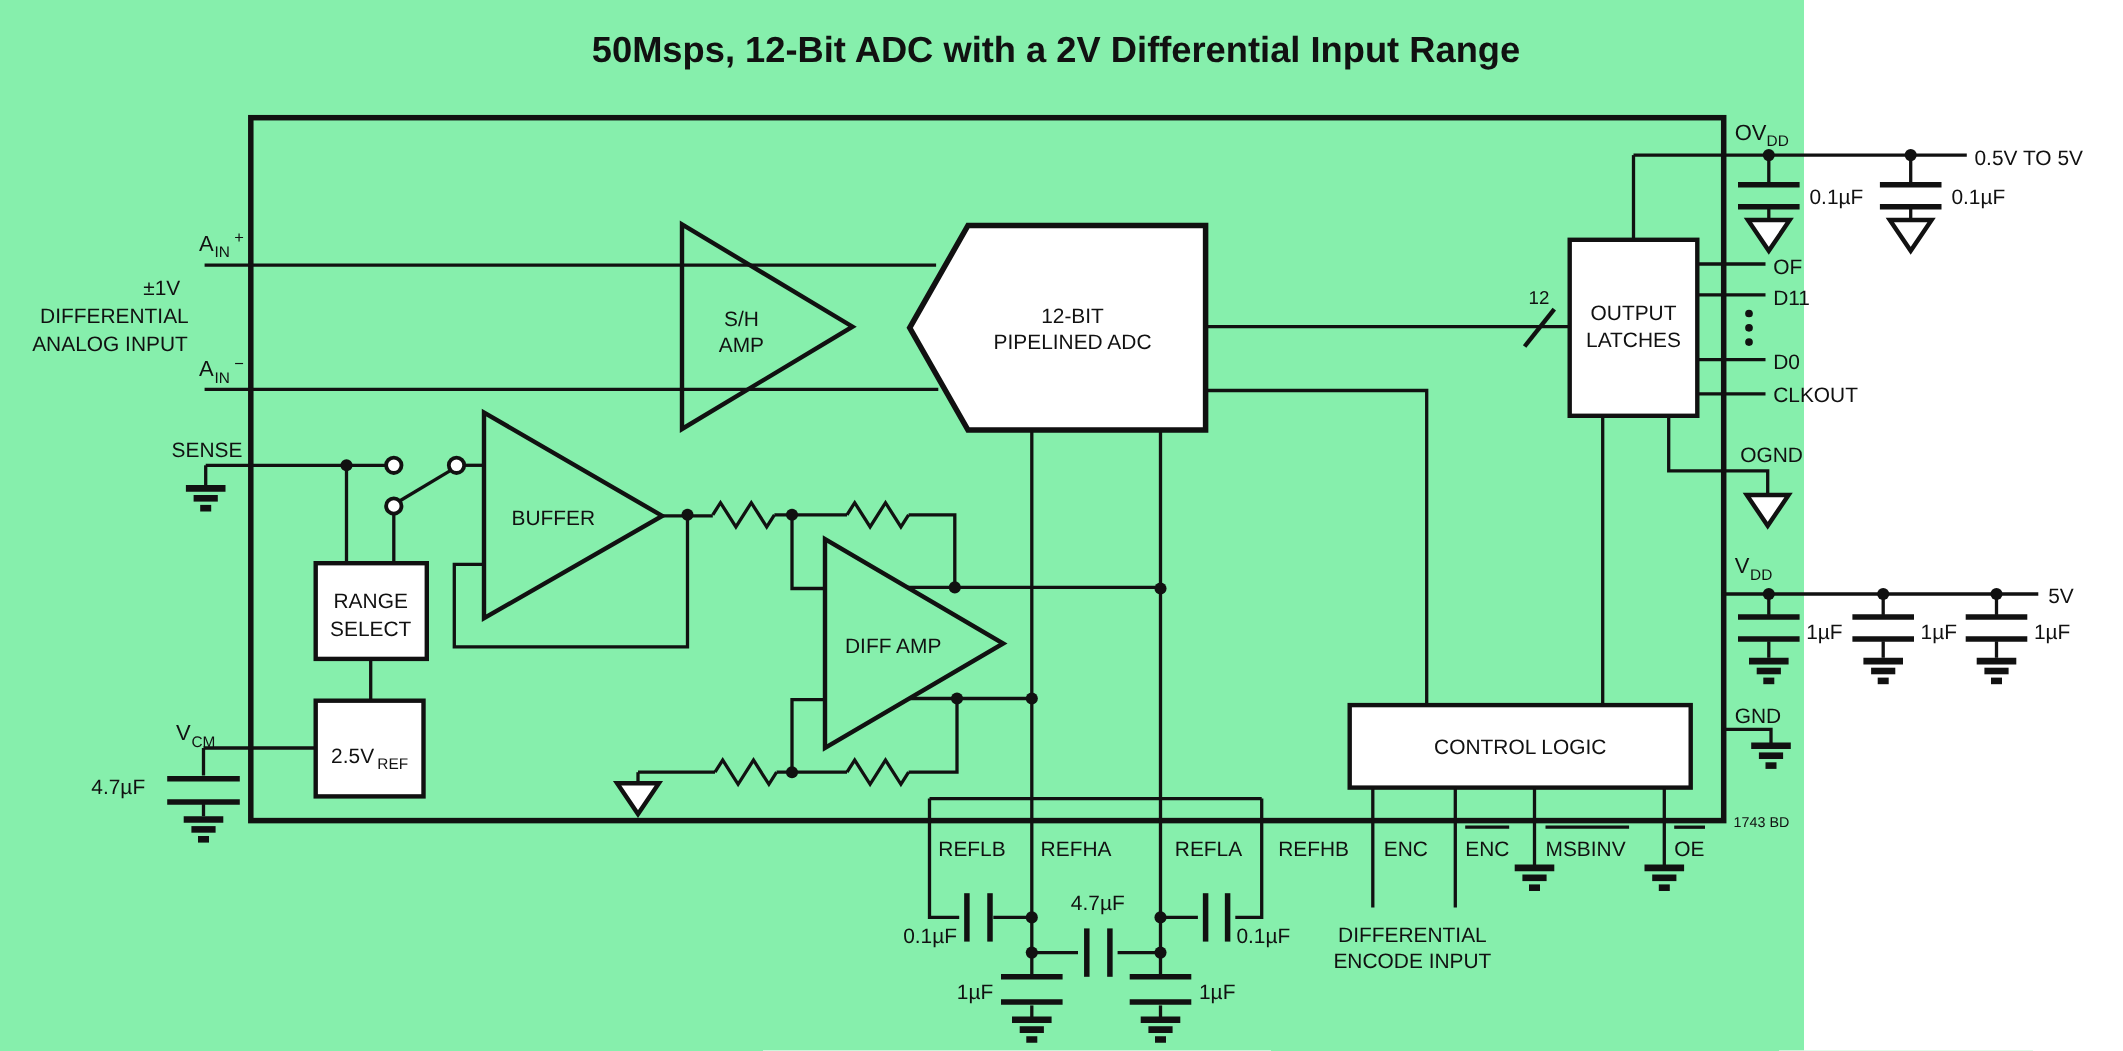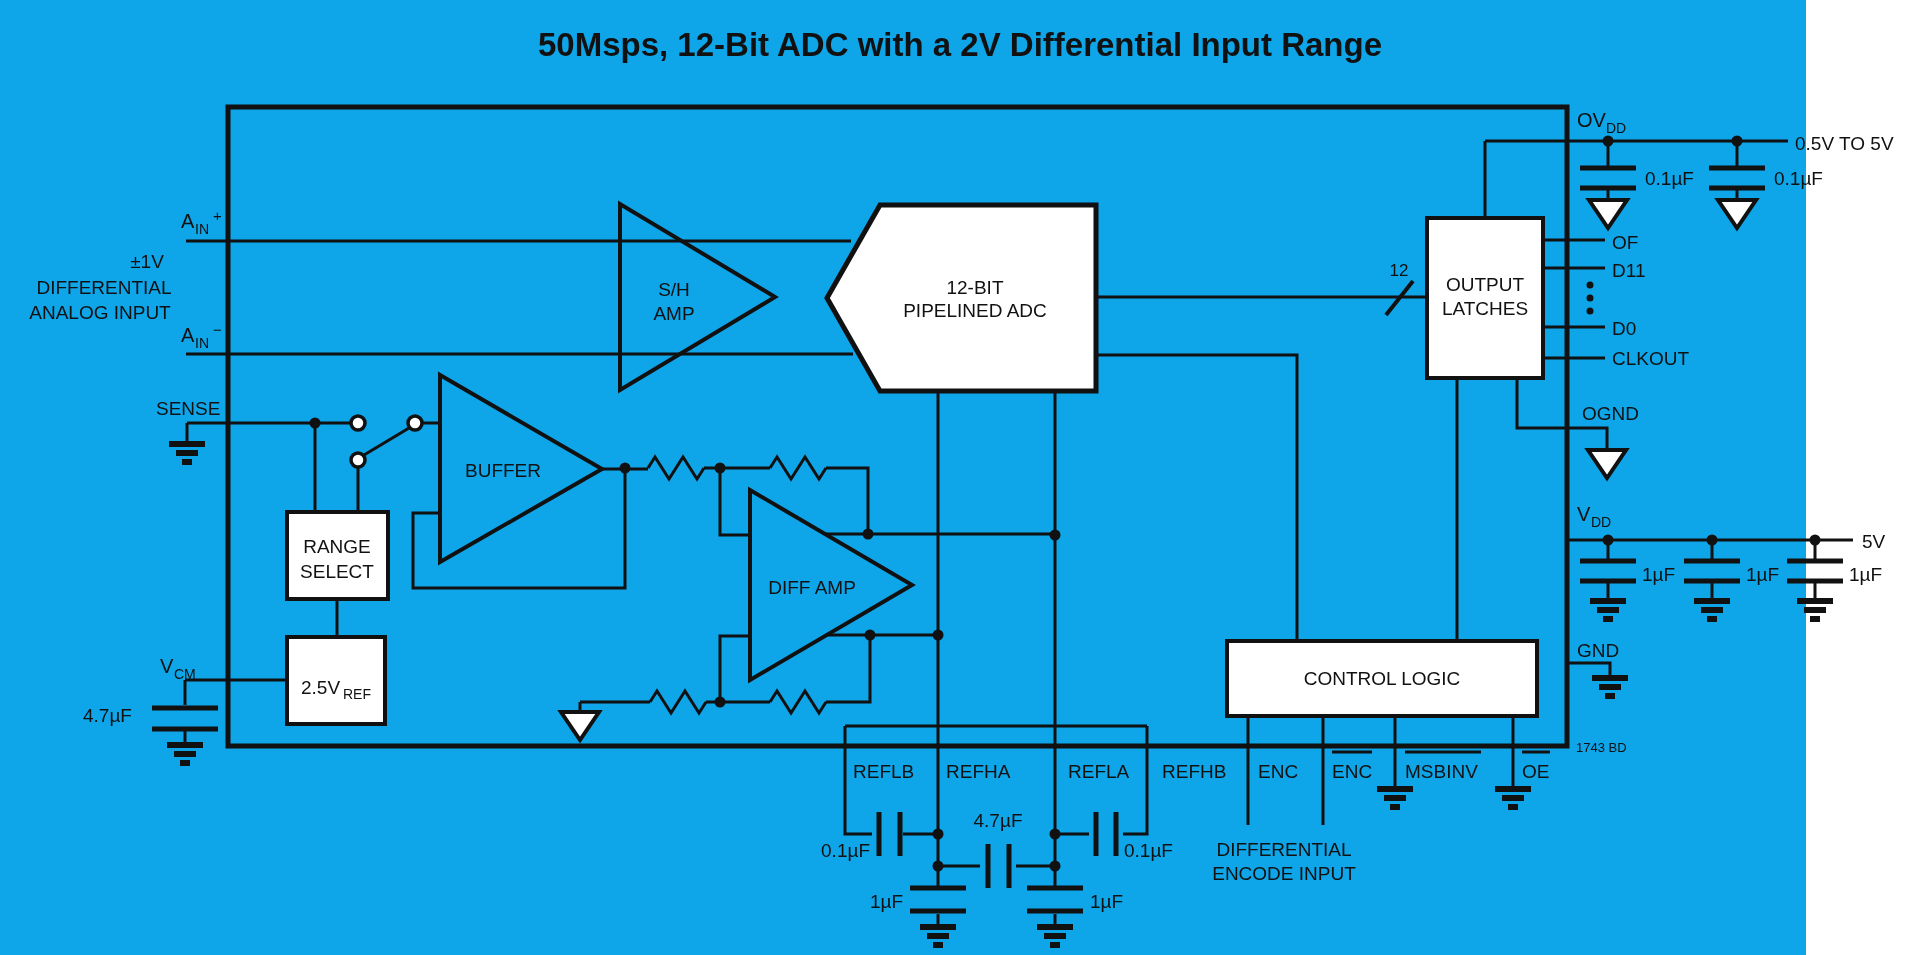--- a/index.html
+++ b/index.html
@@ -1,16 +1,16 @@
 <!DOCTYPE html>
 <html><head>
 <meta charset="utf-8">
 <style>
   html,body{margin:0;padding:0;background:#fff;}
-  .page{width:1806px;height:955px;background:#0ea5e9;position:relative;}
+  .page{width:1640px;height:955px;background:#86efac;position:relative;}
   svg{display:block;}
   text{font-family:"Liberation Sans","DejaVu Sans",sans-serif;fill:#111;}
   .s19{font-size:19px;}
   .s20{font-size:20px;}
   .s14{font-size:14px;}
   .s15{font-size:15px;}
   .s17{font-size:17px;}
   .s13{font-size:13px;}
   .title{font-size:33px;font-weight:bold;}
   .mid{text-anchor:middle;}

